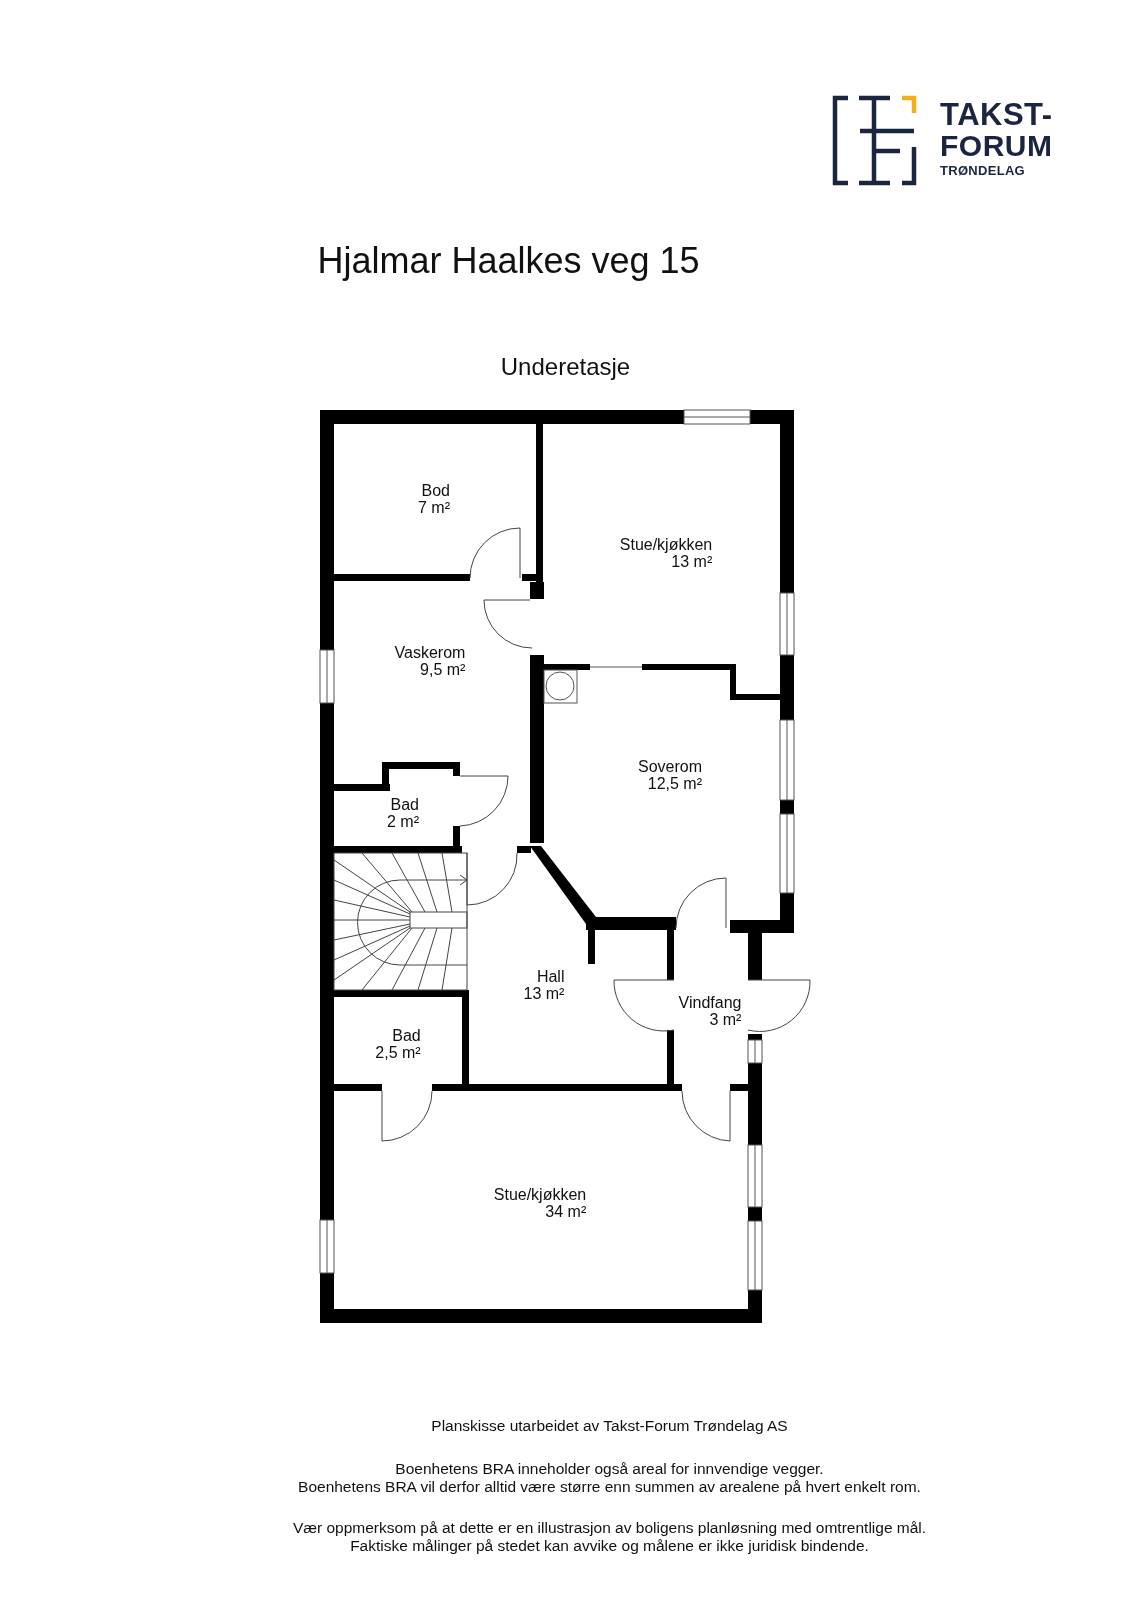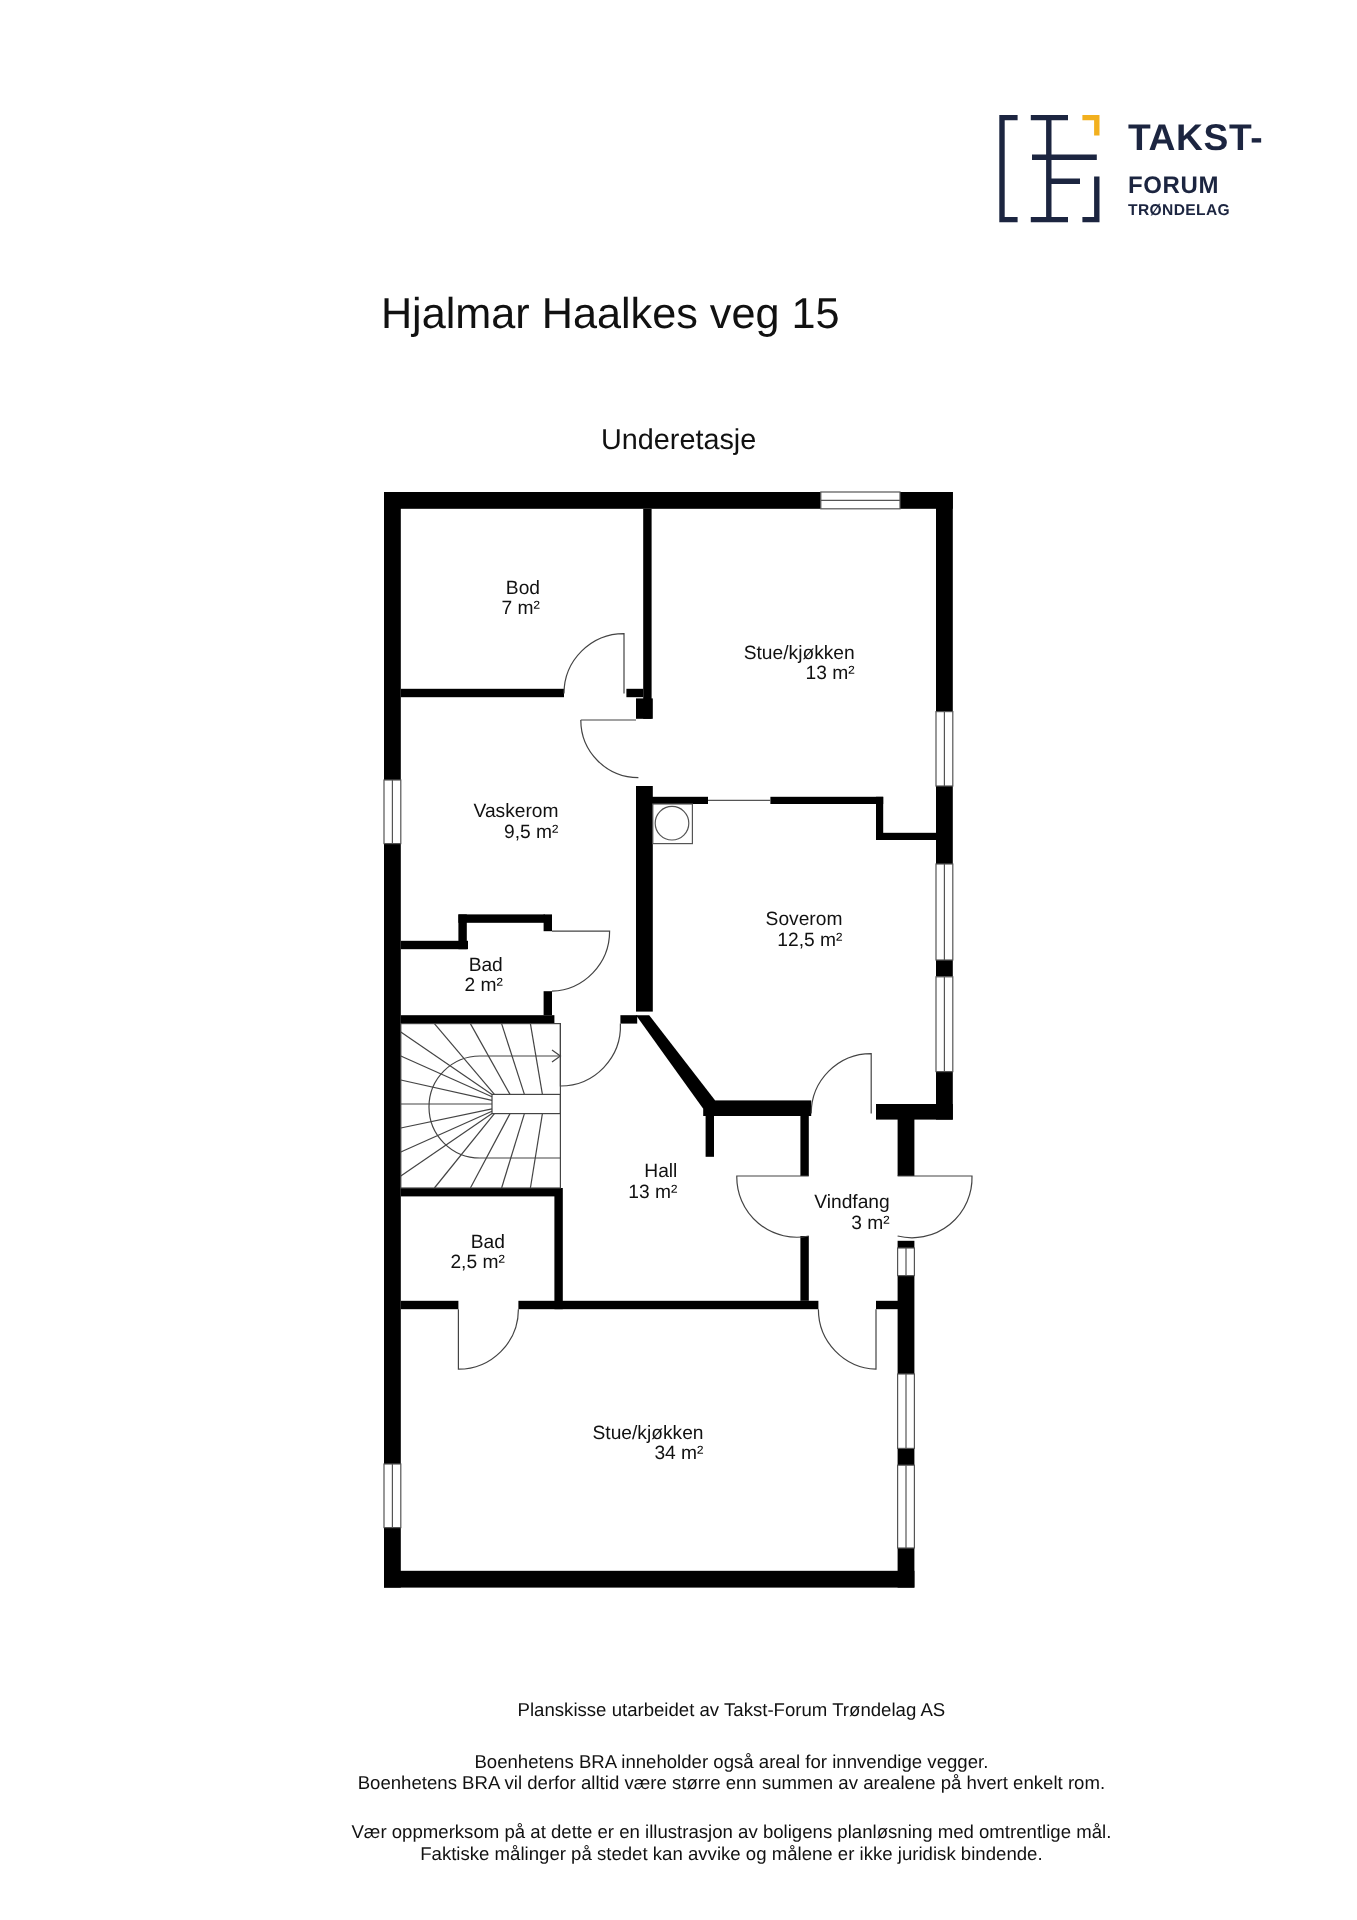--- a/index.html
+++ b/index.html
@@ -1,20 +1,20 @@
 <!DOCTYPE html>
 <html><head>
 <meta charset="utf-8">
 <style>
   html, body { margin: 0; padding: 0; background: #ffffff; }
   body { width: 1131px; height: 1600px; position: relative; overflow: hidden; font-family: "Liberation Sans", sans-serif; color: #111; }
   .logo { position: absolute; left: 832px; top: 95px; width: 215px; height: 90px; }
   .logo-text { position: absolute; left: 108px; top: 4px; font-family: "Liberation Sans", sans-serif; font-weight: bold; color: #1c2540; line-height: 1; }
   .logo-text .l1 { font-size: 31px; letter-spacing: 0.5px; display: block; }
-  .logo-text .l2 { font-size: 20px; letter-spacing: 0.5px; display: block; margin-top: 15px; }
+  .logo-text .l2 { font-size: 30px; letter-spacing: 0.5px; display: block; margin-top: 1px; }
   .logo-text .l3 { font-size: 13px; letter-spacing: 0.3px; display: block; margin-top: 3px; }
   .title { position: absolute; left: 0; width: 1017px; top: 240px; text-align: center; font-size: 36px; color: #111; }
   .subtitle { position: absolute; left: 0; width: 1131px; top: 353px; text-align: center; font-size: 24px; color: #111; }
   .plan { position: absolute; left: 0; top: 0; width: 1131px; height: 1600px; }
   .room-label { position: absolute; text-align: right; font-size: 16px; line-height: 17px; color: #111; transform: translateX(-50%); white-space: nowrap; }
   .footer { position: absolute; left: 0; width: 1131px; text-align: center; font-size: 15.5px; line-height: 18px; color: #111; padding-left: 44px; }
 </style>
 </head>
 <body>
 
@@ -171,21 +171,21 @@
 </svg>
 
 <div class="room-label" style="left:434px; top:482px;">
   <div>Bod</div>
   <div>7 m²</div>
 </div>
 <div class="room-label" style="left:666px; top:536px;">
   <div>Stue/kjøkken</div>
   <div>13 m²</div>
 </div>
-<div class="room-label" style="left:430px; top:668px;">
+<div class="room-label" style="left:430px; top:644px;">
   <div>Vaskerom</div>
   <div>9,5 m²</div>
 </div>
 <div class="room-label" style="left:670px; top:758px;">
   <div>Soverom</div>
   <div>12,5 m²</div>
 </div>
 <div class="room-label" style="left:403px; top:796px;">
   <div>Bad</div>
   <div>2 m²</div>

